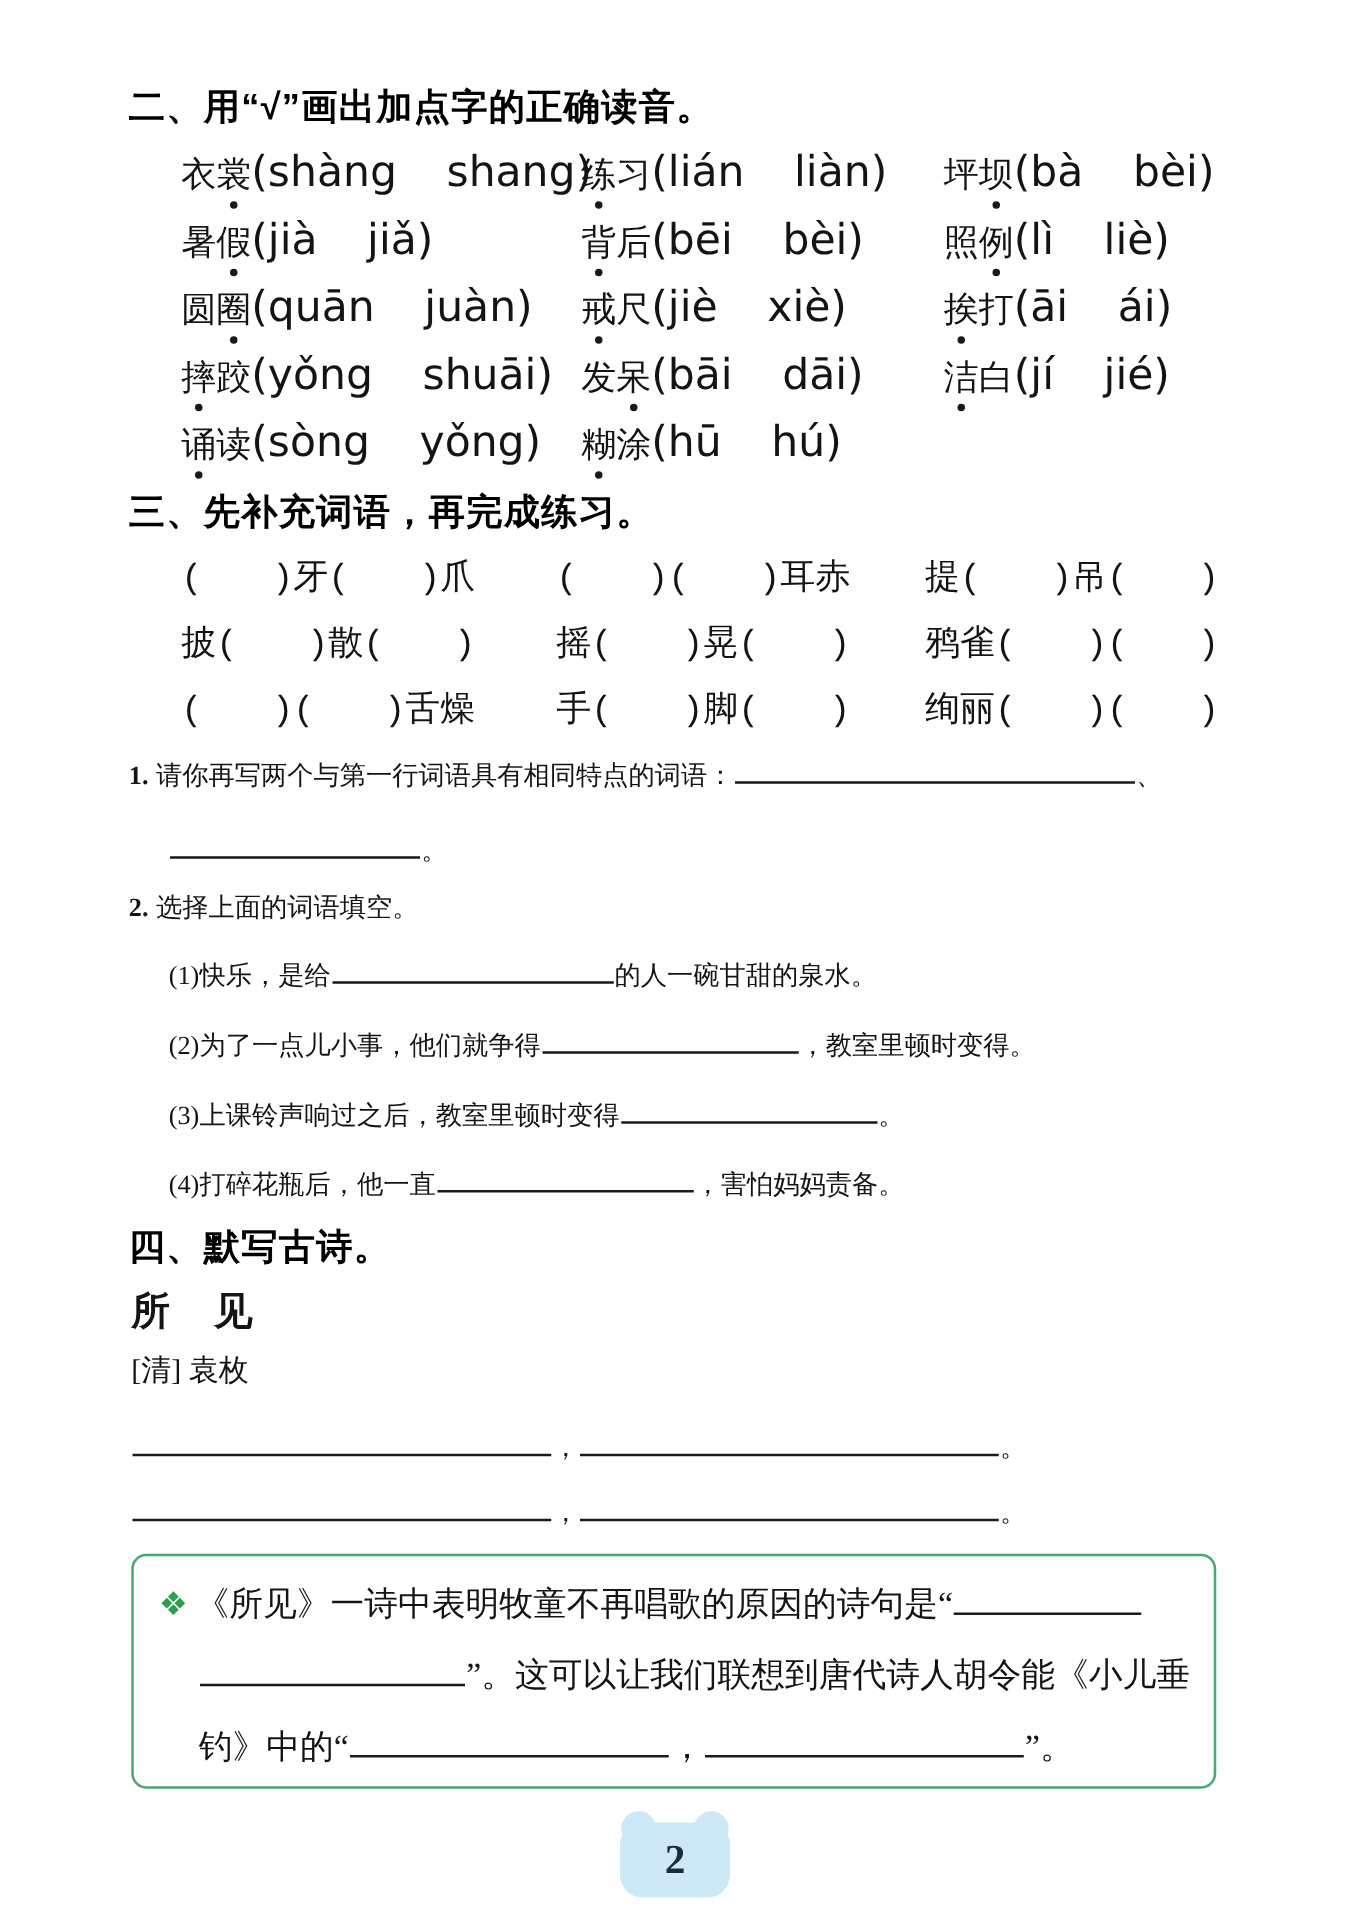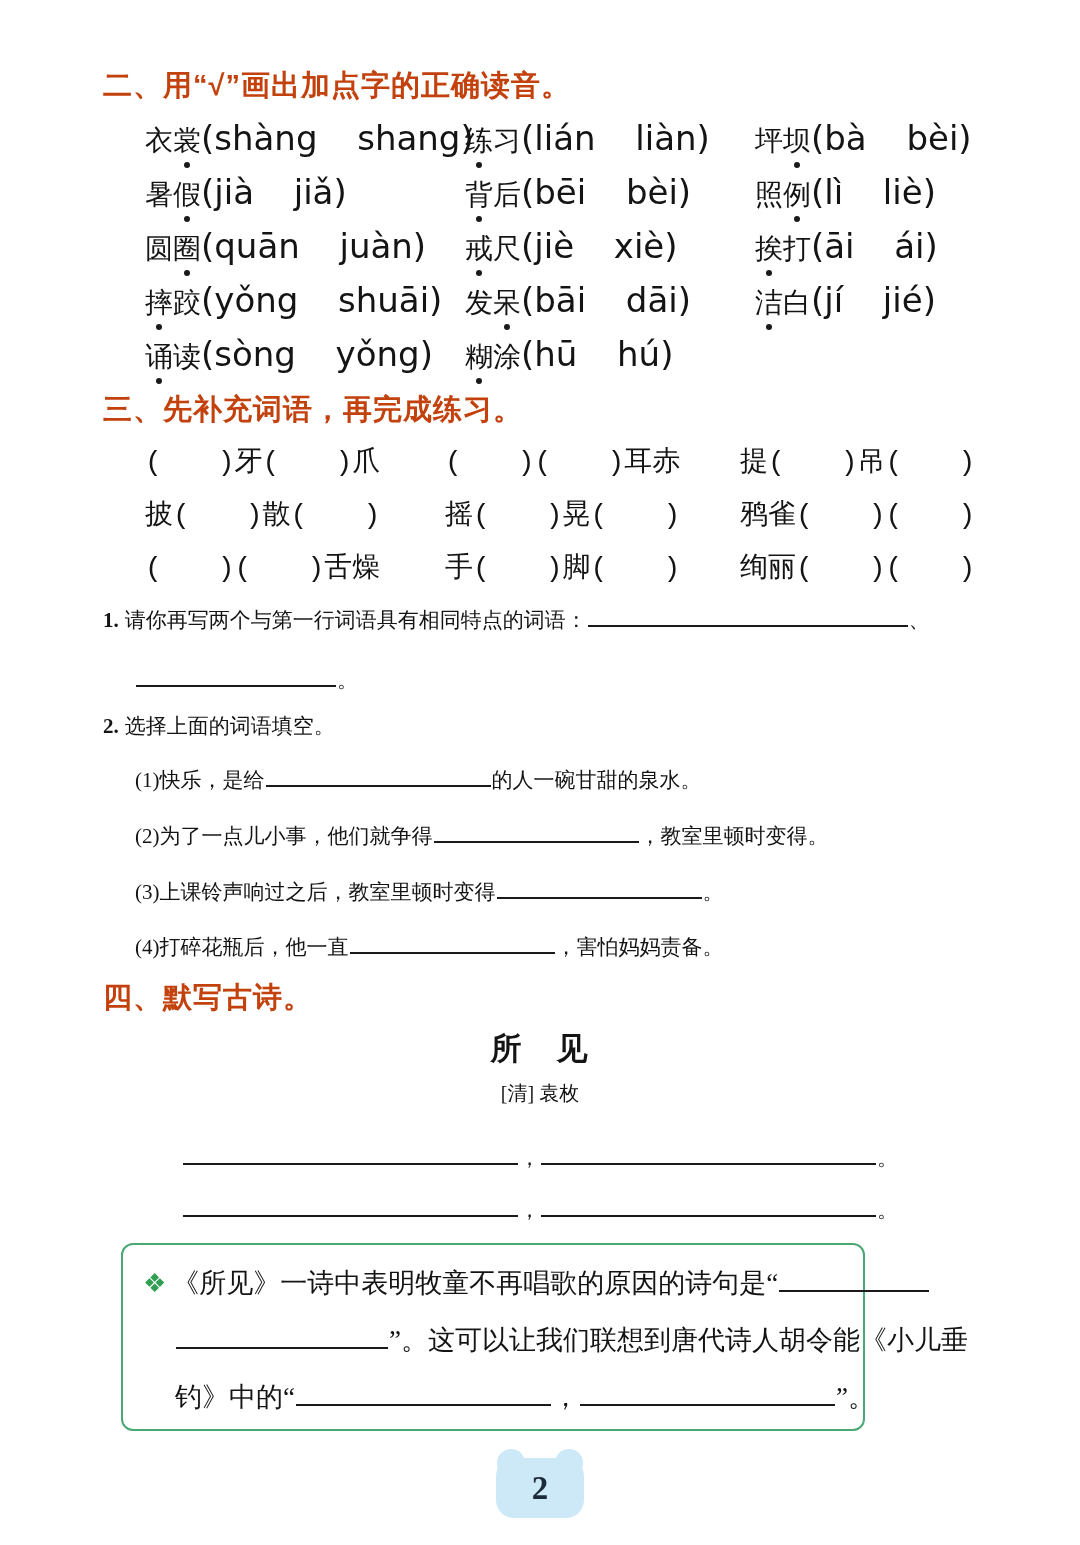--- a/index.html
+++ b/index.html
@@ -3,21 +3,21 @@
 <meta charset="utf-8">
 <style>
   html,body{margin:0;padding:0;}
   body{
     width:1080px;height:1545px;position:relative;background:#ffffff;
     font-family:"Liberation Serif", serif;color:#141414;overflow:hidden;
   }
   .sec-heading{
     position:absolute;left:103px;
     font-family:"Liberation Sans", sans-serif;font-weight:bold;
-    font-size:29px;color:#c2410c;letter-spacing:1px;white-space:nowrap;
+    font-size:29px;color:#000000;letter-spacing:1px;white-space:nowrap;
   }
   
   .pron-grid{
     position:absolute;left:145px;top:118px;
     display:grid;grid-template-columns:320px 290px 235px;grid-auto-rows:54px;
     font-size:28px;
   }
   .pron-cell{white-space:nowrap;}
   .pron-word{font-family:"Liberation Serif", serif;}
   .dotted{position:relative;display:inline-block;}
@@ -31,28 +31,28 @@
     position:absolute;left:145px;top:442px;
     display:grid;grid-template-columns:300px 295px 240px;grid-auto-rows:53px;
     font-size:28px;white-space:nowrap;font-family:Liberation Mono, monospace;
   }
   .qline{position:absolute;font-size:21px;white-space:nowrap;}
   .qnum{font-weight:bold;font-family:"Liberation Serif", serif;margin-right:6px;}
   .blank{
     display:inline-block;height:1em;border-bottom:2px solid #1a1a1a;
     vertical-align:baseline;margin:0 1px;
   }
-  .poem-center{position:absolute;left:105px;width:870px;text-align:center;}
+  .poem-center{position:absolute;left:105px;width:870px;text-align:left;}
   .poem-title{font-size:31px;font-weight:bold;letter-spacing:2px;}
-  .poem-author{font-size:20px;}
+  .poem-author{font-size:24px;}
   
   .note-box{
-    position:absolute;left:105px;top:1243px;width:744px;height:188px;
+    position:absolute;left:105px;top:1243px;width:868px;height:188px;
     box-sizing:border-box;border:2.5px solid #4aa873;border-radius:12px;
-    padding:10px 20px 0 20px;font-size:27px;line-height:57px;margin-left:16px;
+    padding:10px 20px 0 20px;font-size:27px;line-height:57px;
   }
   .note-line{white-space:nowrap;}
   .note-indent{padding-left:32px;}
   .note-icon{color:#2e9e4f;font-size:26px;margin-right:6px;}
   
   .page-badge{position:absolute;left:50%;transform:translateX(-50%);top:1458px;width:88px;height:60px;}
   .page-ear{position:absolute;width:28px;height:28px;border-radius:50%;background:#cde9f7;top:-9px;}
   .ear-left{left:1px;}
   .ear-right{right:1px;}
   .page-body{

